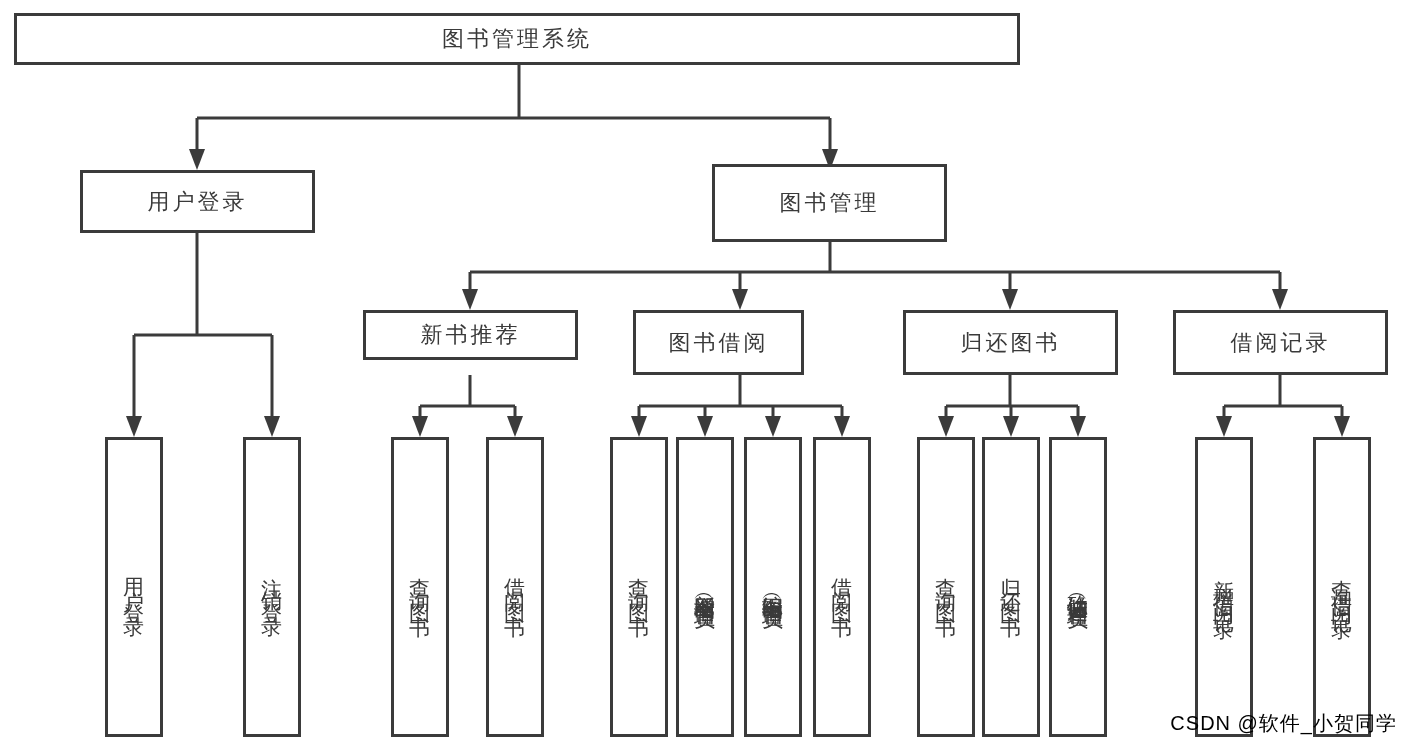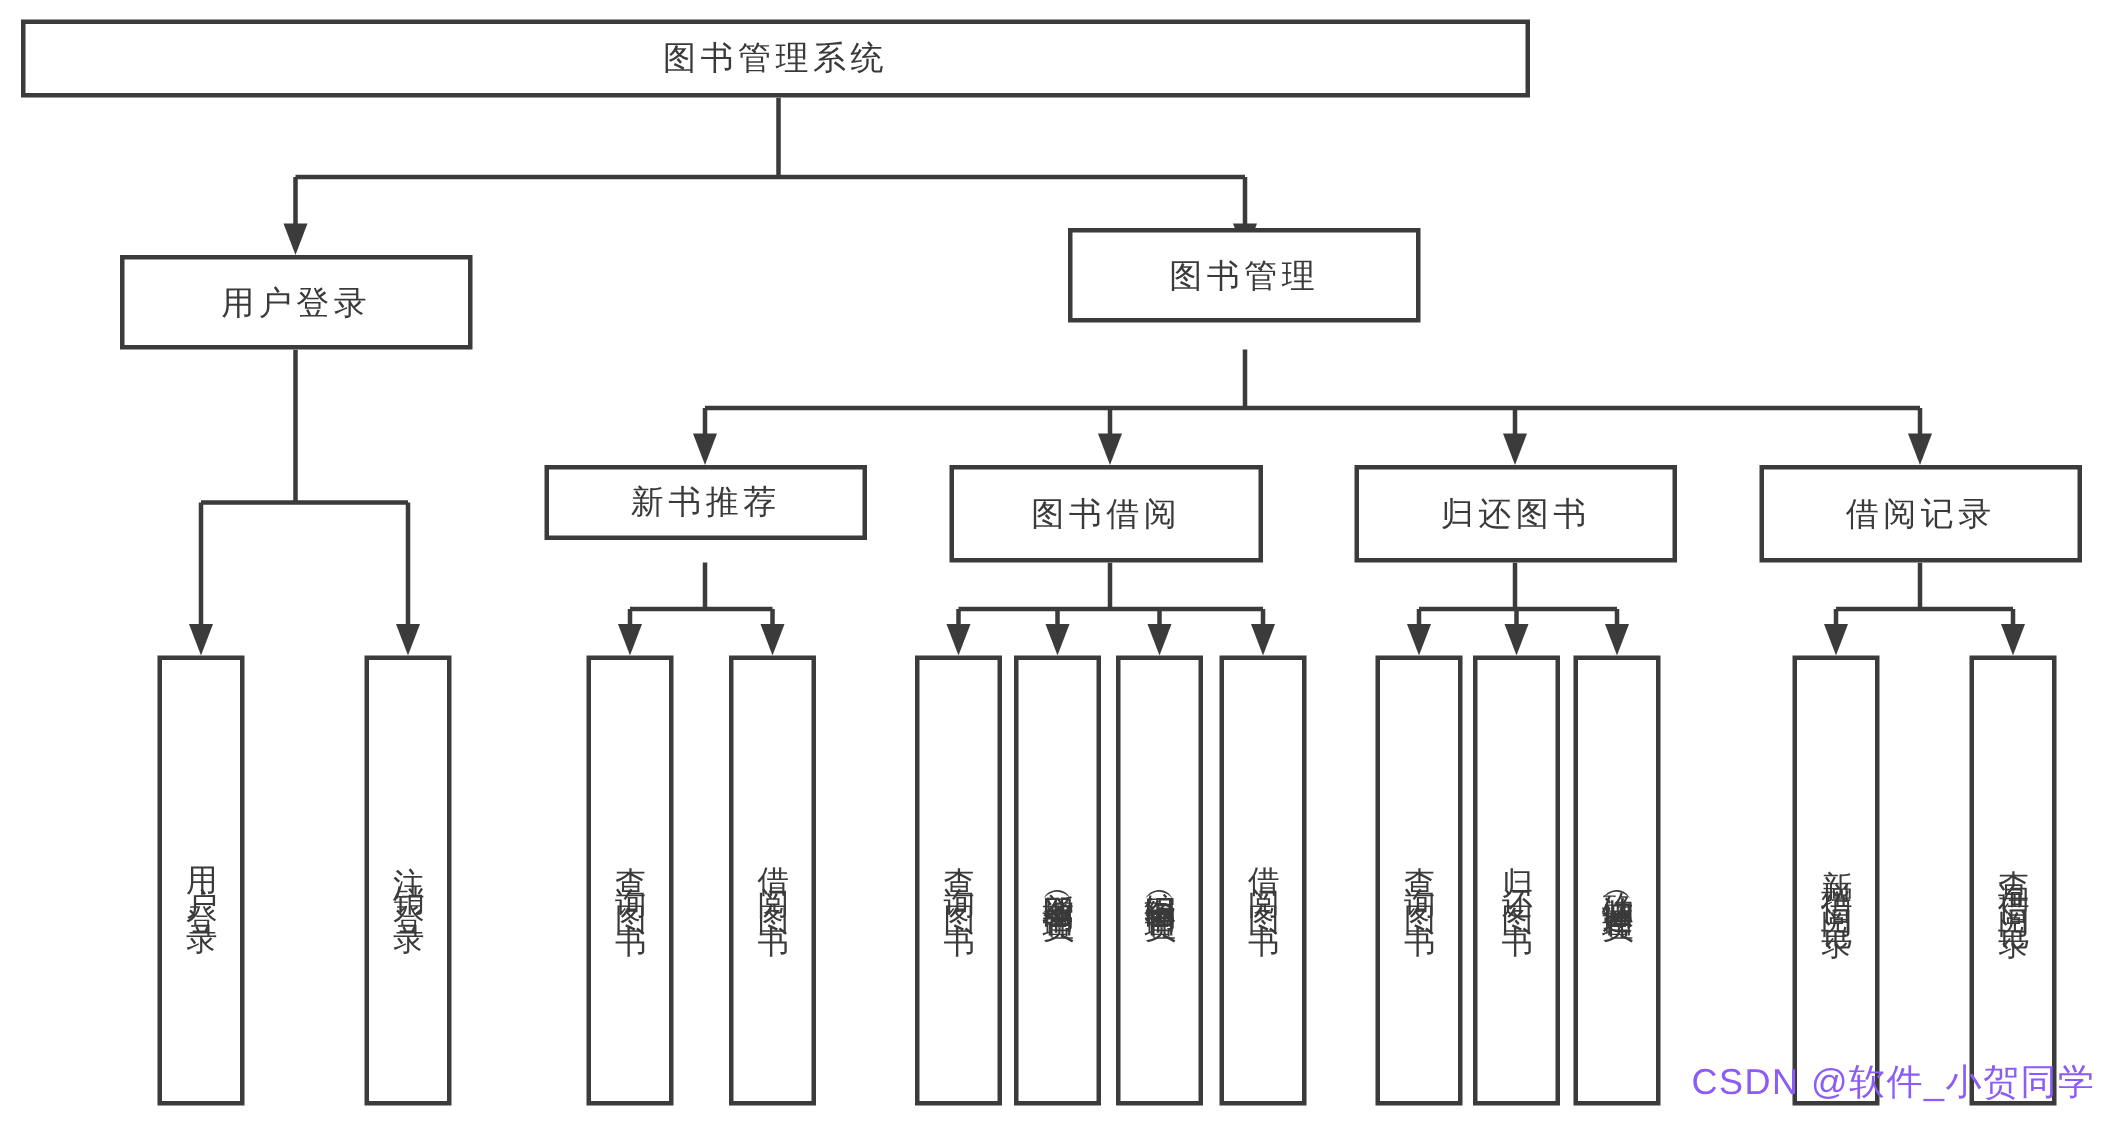--- a/index.html
+++ b/index.html
@@ -46,23 +46,23 @@
     writing-mode: vertical-rl;
     font-size: 21px;
     line-height: 1;
     color: #3a3a3a;
     max-height: 286px;
   }
   #watermark {
     position: absolute;
     right: 8px;
     bottom: 10px;
-    font-size: 24px;
+    font-size: 20px;
     letter-spacing: 1px;
-    color: #8b5cf6;
+    color: #000000;
     z-index: 5;
     pointer-events: none;
   }
 </style>
 </head>
 <body>
 
 <div id="stage">
 
   <svg id="connectors" viewBox="0 0 1405 747" xmlns="http://www.w3.org/2000/svg">
@@ -94,24 +94,24 @@
       <polygon points="1003,416 1019,416 1011,437"></polygon>
       <polygon points="1070,416 1086,416 1078,437"></polygon>
       <polygon points="1216,416 1232,416 1224,437"></polygon>
       <polygon points="1334,416 1350,416 1342,437"></polygon>
     </g>
   </svg>
 
   <div class="node" style="left:14px; top:13px; width:1006px; height:52px;">图书管理系统</div>
 
   <div class="node" style="left:80px; top:170px; width:235px; height:63px;">用户登录</div>
-  <div class="node" style="left:712px; top:152px; width:235px; height:63px;">图书管理</div>
+  <div class="node" style="left:712px; top:164px; width:235px; height:78px;">图书管理</div>
 
   <div class="node" style="left:363px; top:310px; width:215px; height:50px;">新书推荐</div>
-  <div class="node" style="left:633px; top:310px; width:209px; height:65px;">图书借阅</div>
+  <div class="node" style="left:633px; top:310px; width:171px; height:65px;">图书借阅</div>
   <div class="node" style="left:903px; top:310px; width:215px; height:65px;">归还图书</div>
   <div class="node" style="left:1173px; top:310px; width:215px; height:65px;">借阅记录</div>
 
   <div class="leaf" style="left:105px;">
     <span class="vtext" style="letter-spacing: 13px;">用户登录</span>
   </div>
   <div class="leaf" style="left:243px;">
     <span class="vtext" style="letter-spacing: 13px;">注销登录</span>
   </div>
 

